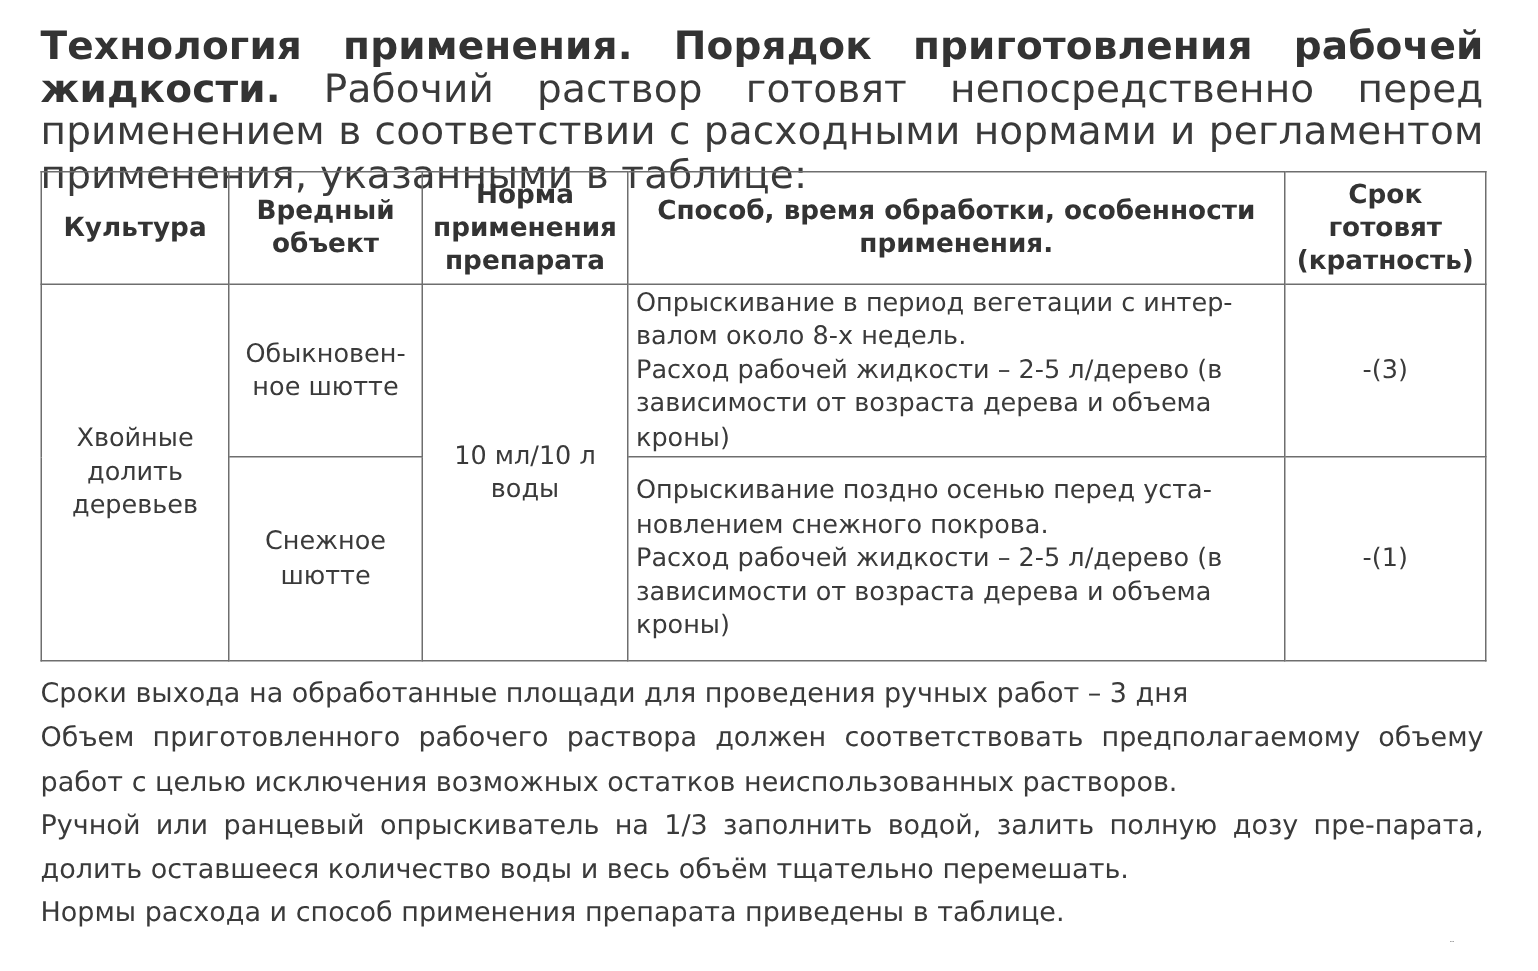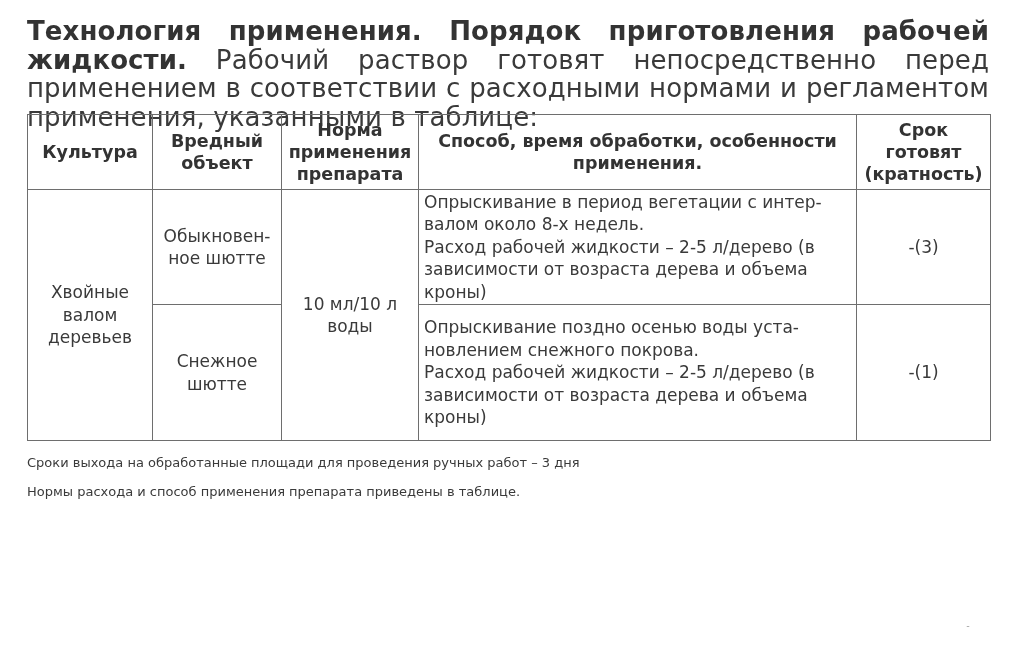--- a/index.html
+++ b/index.html
@@ -30,64 +30,66 @@
   .c3 { width: 126px; }
   .c4 { width: 427px; margin-left: 32px; }
   .c5 { width: 123px; }
   td.left { text-align: center; }
   td.center { text-align: center; }
   td.method { vertical-align: top; padding-top: 1px; line-height: 22.5px; }
   tr.r1 td { height: 114px; }
   tr.r2 td { height: 135px; }
   .outro {
     position: absolute; left: 27px; top: 448px; width: 962px;
-    font-size: 13px; line-height: 29.3px; text-align: justify;
+    font-size: 18px; line-height: 29.3px; text-align: justify;
   }
   .outro p { margin: 0; }
   .mark { position: absolute; left: 966px; top: 626px; font-size: 8px; color: #888; }
 </style>
 </head>
 <body>
 
 <div class="intro"><b>Технология применения. Порядок приготовления рабочей жидкости.</b><span> Рабочий раствор готовят  непосредственно перед применением  в соответствии с расходными нормами и регламентом применения, указанными в таблице:</span></div>
 
 <table class="main">
   <tbody>
       <tr>
     <th class="c1">Культура</th>
     <th class="c2">Вредный объект</th>
     <th class="c3">Норма применения препарата</th>
     <th class="c4">Способ, время обработки, особенности применения.</th>
     <th class="c5">Срок готовят (кратность)</th>
   </tr>
   <tr class="r1">
-    <td rowspan="2" class="left">Хвойные валом деревьев</td>
+    <td rowspan="2" class="left">Хвойные долить деревьев</td>
     <td class="left">Обыкновен-ное шютте</td>
     <td rowspan="2" class="center">10 мл/10 л воды</td>
     <td class="method">
       <div>Опрыскивание в период вегетации  с интер-</div>
       <div>валом около 8-х недель.</div>
       <div>Расход рабочей жидкости – 2-5 л/дерево (в</div>
       <div>зависимости от возраста дерева и объема</div>
       <div>кроны)</div>
     </td>
     <td class="center">-(3)</td>
   </tr>
   <tr class="r2">
     <td class="left">Снежное шютте</td>
     <td class="method">
-      <div>Опрыскивание поздно осенью воды уста-</div>
+      <div>Опрыскивание поздно осенью перед уста-</div>
       <div>новлением снежного покрова.</div>
       <div>Расход рабочей жидкости – 2-5 л/дерево (в</div>
       <div>зависимости от возраста дерева и объема</div>
       <div>кроны)</div>
     </td>
     <td class="center">-(1)</td>
   </tr>
 </tbody>
   </table>
 
 <div class="outro">
   <p>Сроки выхода на обработанные площади для проведения ручных работ – 3 дня</p>
+  <p>Объем приготовленного рабочего раствора должен соответствовать предполагаемому объему работ с целью исключения возможных остатков неиспользованных растворов.</p>
+  <p>Ручной или ранцевый опрыскиватель на 1/3 заполнить водой, залить полную дозу пре-парата, долить оставшееся количество воды и весь объём тщательно перемешать.</p>
   <p>Нормы расхода и способ применения препарата приведены в таблице.</p>
 </div>
 
 <div class="mark">¨</div>
 
 </body></html>

